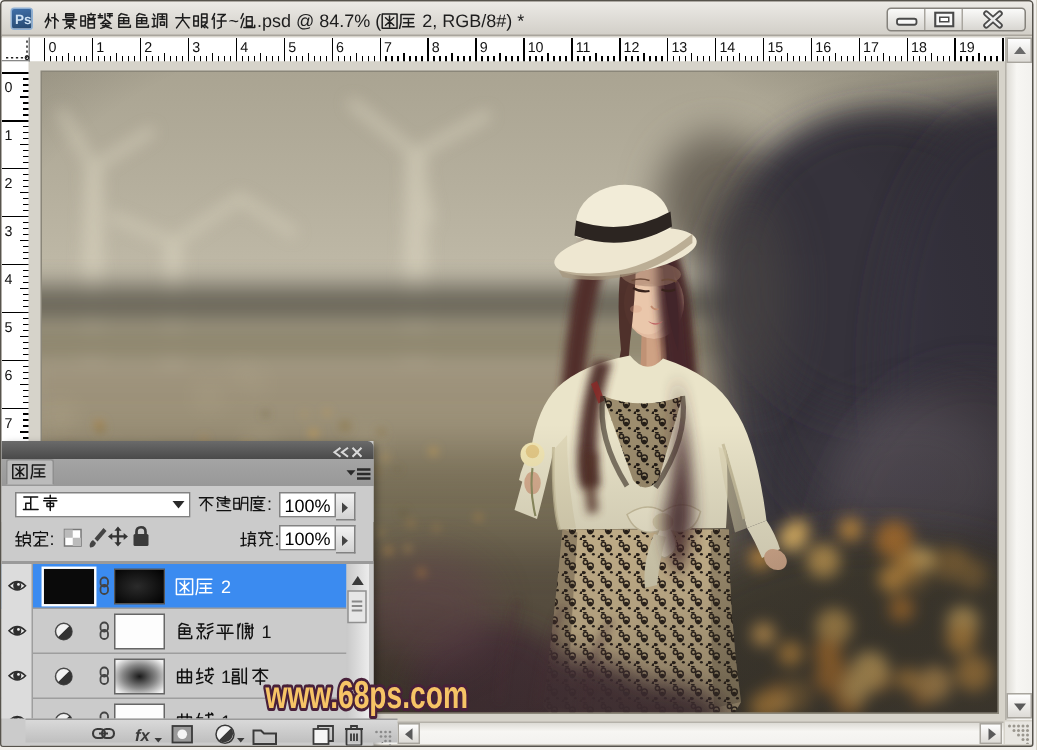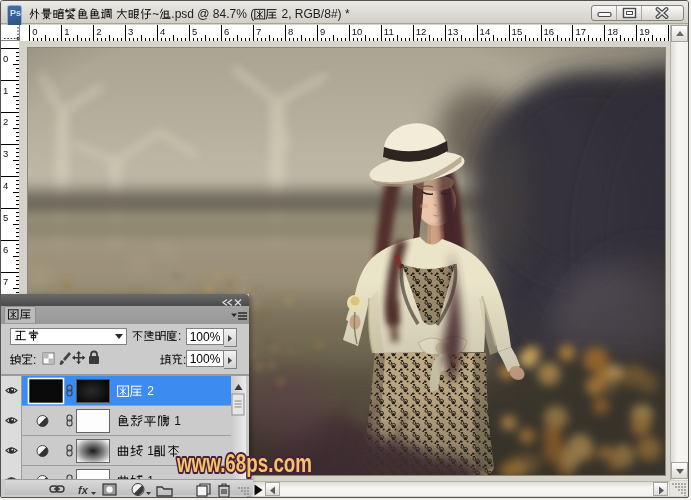--- a/index.html
+++ b/index.html
@@ -1,20 +1,20 @@
 <!DOCTYPE html>
 <html><head><meta charset="utf-8"><style>
 *{margin:0;padding:0;box-sizing:border-box}
 body{width:691px;height:500px;font-family:"Liberation Sans",sans-serif;background:#f2f0ec;overflow:hidden}
 #win{position:absolute;left:0;top:0;width:689px;height:498px;background:#d6d3ca;border:1px solid #56534c;border-radius:3px 3px 2px 2px;overflow:hidden}
 svg text{font-family:"Liberation Sans",sans-serif}
 </style></head><body>
 <div id="win">
 <div style="position:absolute;left:0;top:0;width:691px;height:23px;background:linear-gradient(#eceae6,#d2cfc8);border-bottom:1px solid #a8a49c"></div>
-    <div style="position:absolute;left:6px;top:4px;width:15px;height:32px;background:linear-gradient(170deg,#3f6fa8,#26486f);border-radius:2.5px;border:1px solid #8fb0d4;color:#cfe3f5;font:bold 9px 'Liberation Sans';text-align:right;line-height:14px">Ps</div>
+    <div style="position:absolute;left:6px;top:4px;width:15px;height:15px;background:linear-gradient(170deg,#3f6fa8,#26486f);border-radius:2.5px;border:1px solid #8fb0d4;color:#cfe3f5;font:bold 9px 'Liberation Sans';text-align:right;line-height:14px">Ps</div>
     <svg width="600" height="23" style="position:absolute;left:0;top:0">
       <path d="M31.3 8.1L31.3 14.1M31.3 9.7L29.1 13.6M31.3 11.3L33.0 13.0M31.3 14.1L29.6 17.4M35.5 8.1L35.5 17.9M35.5 10.8L33.5 10.8M35.5 10.8L37.9 13.0" stroke="#1d1d1d" stroke-width="1.0" fill="none" stroke-linecap="round"></path>
       <path d="M42.8 8.1L48.2 8.1M42.8 8.1L42.8 10.8M48.2 8.1L48.2 10.8M42.8 9.4L48.2 9.4M42.8 10.8L48.2 10.8M40.9 12.1L50.1 12.1M43.3 13.2L47.7 13.2M43.3 13.2L43.3 15.0M47.7 13.2L47.7 15.0M43.3 15.0L47.7 15.0M45.5 15.0L45.5 17.9M45.5 15.8L42.2 17.9M45.5 15.8L48.8 17.9" stroke="#1d1d1d" stroke-width="1.0" fill="none" stroke-linecap="round"></path>
       <path d="M52.9 9.7L55.9 9.7M52.9 9.7L52.9 16.3M55.9 9.7L55.9 16.3M52.9 13.0L55.9 13.0M52.9 16.3L55.9 16.3M59.7 7.8L59.7 8.8M57.5 8.8L62.5 8.8M58.0 9.9L58.6 11.0M61.4 9.9L60.8 11.0M57.5 11.3L62.5 11.3M57.7 12.4L57.7 17.6M61.9 12.4L61.9 17.6M57.7 12.4L61.9 12.4M57.7 14.9L61.9 14.9M57.7 17.6L61.9 17.6" stroke="#1d1d1d" stroke-width="1.0" fill="none" stroke-linecap="round"></path>
       <path d="M65.7 8.1L65.7 10.8M64.5 9.5L67.3 9.5M64.5 10.8L67.5 10.8M69.0 8.1L69.0 11.3M70.6 8.1L73.9 8.1M72.2 8.1L72.2 10.8M70.6 9.5L73.9 9.5M69.5 12.1L67.3 14.1M69.5 12.1L72.2 14.1M66.2 14.7L72.8 14.7M69.5 14.7L69.5 16.3M66.2 17.9L69.0 16.9M70.0 16.9L73.3 17.9M67.3 16.1L71.7 16.1" stroke="#1d1d1d" stroke-width="1.0" fill="none" stroke-linecap="round"></path>
       <path d="M79.8 8.1L78.2 9.7M79.8 8.1L83.7 9.2M78.2 10.8L84.8 10.8M78.2 10.8L78.2 14.7M84.8 10.8L84.8 13.6M78.2 12.8L84.8 12.8M78.2 14.7L84.8 14.7M81.5 10.8L81.5 14.7M78.2 14.7L78.2 17.2M78.2 17.2L85.9 17.2M85.9 17.2L85.9 15.8" stroke="#1d1d1d" stroke-width="1.0" fill="none" stroke-linecap="round"></path>
       <path d="M91.8 8.1L90.2 9.7M91.8 8.1L95.7 9.2M90.2 10.8L96.8 10.8M90.2 10.8L90.2 14.7M96.8 10.8L96.8 13.6M90.2 12.8L96.8 12.8M90.2 14.7L96.8 14.7M93.5 10.8L93.5 14.7M90.2 14.7L90.2 17.2M90.2 17.2L97.9 17.2M97.9 17.2L97.9 15.8" stroke="#1d1d1d" stroke-width="1.0" fill="none" stroke-linecap="round"></path>
       <path d="M101.3 8.4L102.2 9.7M100.5 11.3L102.8 11.3M101.7 11.3L101.7 16.9M100.5 16.9L102.8 16.3M104.2 8.4L110.1 8.4M104.2 8.4L103.8 17.4M110.1 8.4L110.1 17.4M105.5 10.2L108.8 10.2M107.2 8.6L107.2 11.9M105.5 11.9L109.0 11.9M106.0 13.6L108.6 13.6M106.0 13.6L106.0 15.8M108.6 13.6L108.6 15.8M106.0 15.8L108.6 15.8" stroke="#1d1d1d" stroke-width="1.0" fill="none" stroke-linecap="round"></path>
       <text x="112.0" y="17.0" font-size="12px" fill="#1d1d1d" xml:space="preserve"> </text>
       <path d="M116.2 10.8L125.5 10.8M120.8 8.1L120.8 11.9M120.8 11.9L116.7 17.6M120.8 11.9L125.0 17.6" stroke="#1d1d1d" stroke-width="1.0" fill="none" stroke-linecap="round"></path>
@@ -794,21 +794,21 @@
             <text x="143.0" y="19.3" font-size="12px" fill="#111" xml:space="preserve"> 1</text>
           </svg>
         </div>
         <div style="position:absolute;left:230px;top:0px;width:15px;height:103px;background:linear-gradient(90deg,#c9c9c9,#ececec)"><svg width="15" height="103">
             <path d="M3.5 14 l4 -6 4 6 z" fill="#3a3a3a"></path>
             <rect x="1" y="18" width="12" height="21" fill="#e6e6e6" stroke="#909090"></rect>
             <path d="M3.5 25 h7 M3.5 28 h7 M3.5 31 h7" stroke="#888" stroke-width="1.2"></path>
             <path d="M3.5 92 l4 6 4 -6 z" fill="#3a3a3a"></path>
           </svg></div>
       </div>
-      <div style="position:absolute;left:4px;top:185px;width:248px;height:16px;background:linear-gradient(#d9d9d9,#bfbfbf);border-top:1px solid #9a9a9a"><svg width="248" height="20">
+      <div style="position:absolute;left:16px;top:185px;width:248px;height:16px;background:linear-gradient(#d9d9d9,#bfbfbf);border-top:1px solid #9a9a9a"><svg width="248" height="20">
           <g transform="translate(45,6)" stroke="#3a3a3a" stroke-width="1.4" fill="none">
             <rect x="0" y="0" width="8" height="6" rx="3"></rect>
             <rect x="6" y="0" width="8" height="6" rx="3"></rect>
             <line x1="4" y1="3" x2="10" y2="3"></line>
           </g>
           <text x="73" y="14" font-size="11px" font-style="italic" font-weight="bold" fill="#3a3a3a" font-family="Liberation Sans">fx</text>
           <path d="M86 12 l5 0 -2.5 3 z" fill="#3a3a3a"></path>
           <g transform="translate(98,4)">
             <rect x="0" y="0" width="13" height="11" fill="#9a9a9a" stroke="#3a3a3a" stroke-width="1.2"></rect>
             <circle cx="6.5" cy="5.5" r="3.2" fill="#f4f4f4"></circle>

